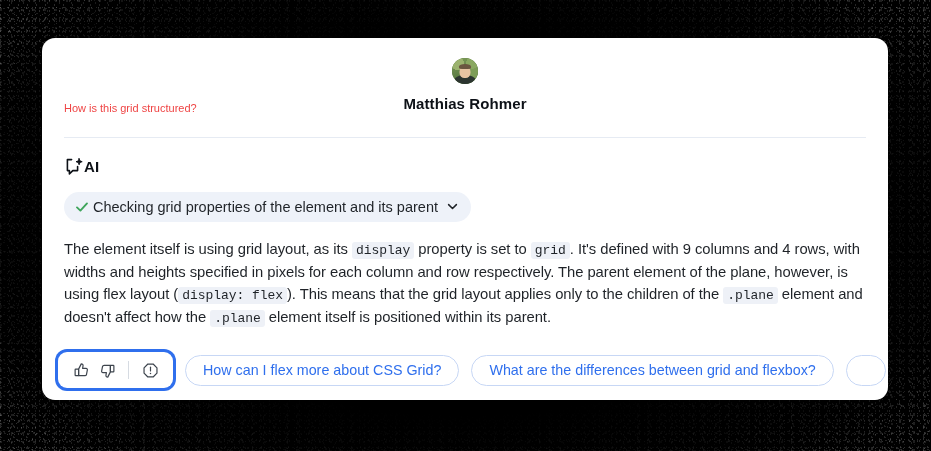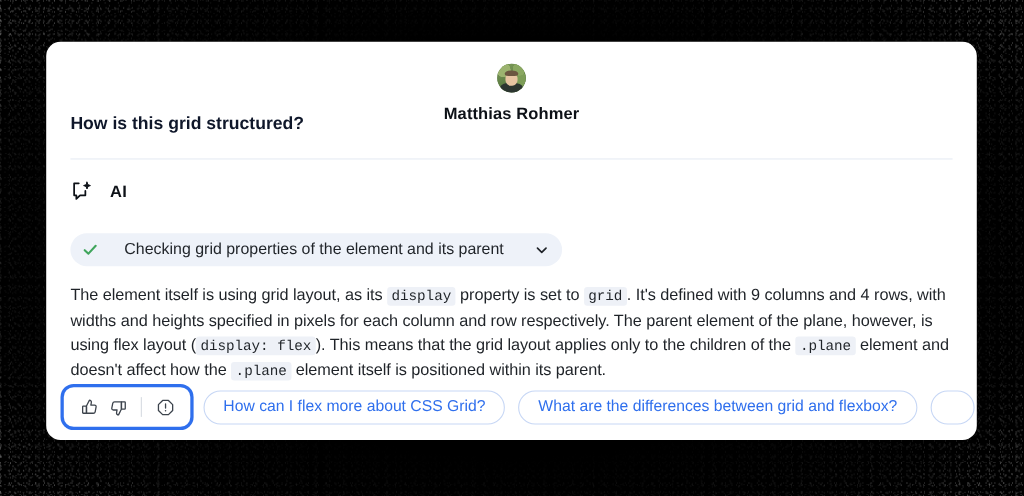--- a/index.html
+++ b/index.html
@@ -119,54 +119,53 @@
 
   .user-name {
     font-size: 15px;
     font-weight: bold;
     color: #0d1117;
     letter-spacing: .1px;
   }
 
   .user-msg {
     margin-top: 17px;
-    font-size: 16px;
-    color: #0f172a;
+    font-size: 11px;
+    color: #ef4444;
     line-height: 1.45;
-    font-weight: bold;
   }
 
   .divider {
     margin: 20px 0 0 0;
     height: 1px;
     background: #e6ebf3;
   }
 
   
   .ai-block { padding: 18px 22px 0 22px; }
 
   .ai-head {
     display: flex;
     align-items: center;
-    gap: 16px;
+    gap: 0;
     height: 22px;
   }
   .ai-icon { width: 20px; height: 20px; display: block; flex: 0 0 20px; }
   .ai-label {
     font-size: 15px;
     font-weight: bold;
     color: #0d1117;
     letter-spacing: .2px;
   }
 
   .status-pill {
-    margin-top: 27px;
+    margin-top: 14px;
     display: inline-flex;
     align-items: center;
-    gap: 24px;
+    gap: 4px;
     height: 30px;
     padding: 0 12px 0 11px;
     background: #eef2f9;
     border-radius: 15px;
     cursor: pointer;
   }
   .check-icon { width: 14px; height: 14px; display: block; flex: 0 0 14px; }
   .status-text {
     font-size: 14.5px;
     color: #1f2328;

